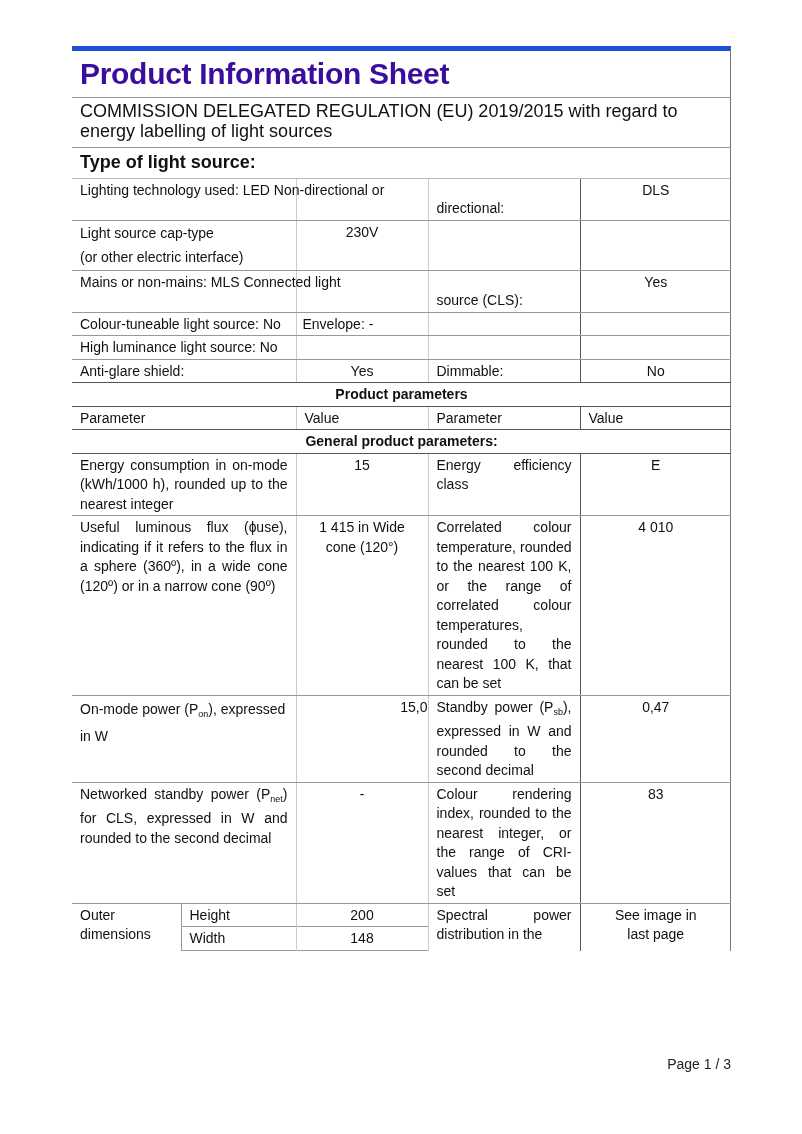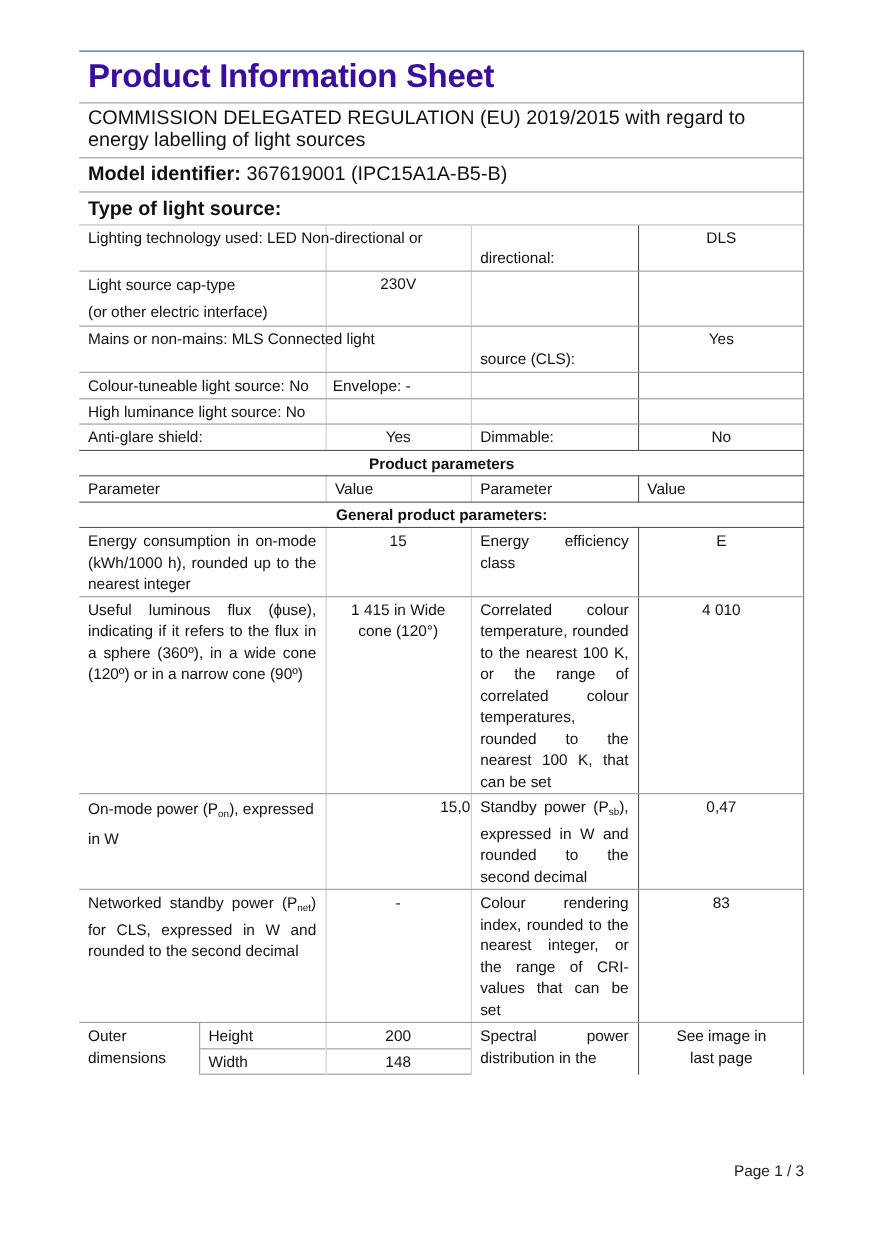--- a/index.html
+++ b/index.html
@@ -1,18 +1,18 @@
 <!DOCTYPE html>
 <html><head>
 <meta charset="utf-8">
 <style>
   html, body { margin:0; padding:0; background:#ffffff; }
   body { width:802px; height:1134px; position:relative; font-family:"Liberation Sans", sans-serif; color:#111; overflow:hidden; }
   .page { position:absolute; left:72px; top:46px; width:659px; }
-  .sheet { border-top:1px solid #1d4ed8; border-right:1px solid #777; }
+  .sheet { border-top:5px solid #1d4ed8; border-right:1px solid #777; }
   .blk { border-bottom:1px solid #999; padding:0 0 0 8px; font-size:18px; line-height:19.5px; }
   .title { color:#3b0d9e; font-weight:bold; font-size:30px; line-height:38px; padding:4px 0 4px 8px; letter-spacing:-0.3px; }
   .reg { padding:4px 10px 6px 8px; }
   .b { font-weight:bold; }
   table { border-collapse:collapse; width:659px; table-layout:fixed; font-size:14px; line-height:19.5px; }
   td { vertical-align:top; padding:2px 8px 1px 8px; border-bottom:1px solid #999; }
   td.c1 { border-right:1px solid #ccc; }
   td.c2 { border-right:1px solid #ccc; }
   td.c3 { border-right:1px solid #555; }
   .ctr { text-align:center; }
@@ -25,24 +25,20 @@
   .dimtbl { width:100%; border-collapse:collapse; }
   .footer { position:absolute; right:71px; top:1056px; font-size:14px; color:#222; }
 </style>
 </head>
 <body>
 
 <div class="page">
   <div class="sheet">
     <div class="blk title">Product Information Sheet</div>
     <div class="blk reg">COMMISSION DELEGATED REGULATION (EU) 2019/2015 with regard to energy labelling of light sources</div>
-    <div class="blk" style="padding-top:5px;padding-bottom:5px;">
-      <span class="b">Model identifier:</span>
-      <span>367619001 (IPC15A1A-B5-B)</span>
-    </div>
     <div class="blk b" style="padding-top:5px;padding-bottom:5px;border-bottom-color:#bbb;">Type of light source:</div>
 
     <table>
       <colgroup>
           <col style="width:224px">
           <col style="width:132px">
           <col style="width:152px">
           <col style="width:151px">
         </colgroup>
       <tbody>

